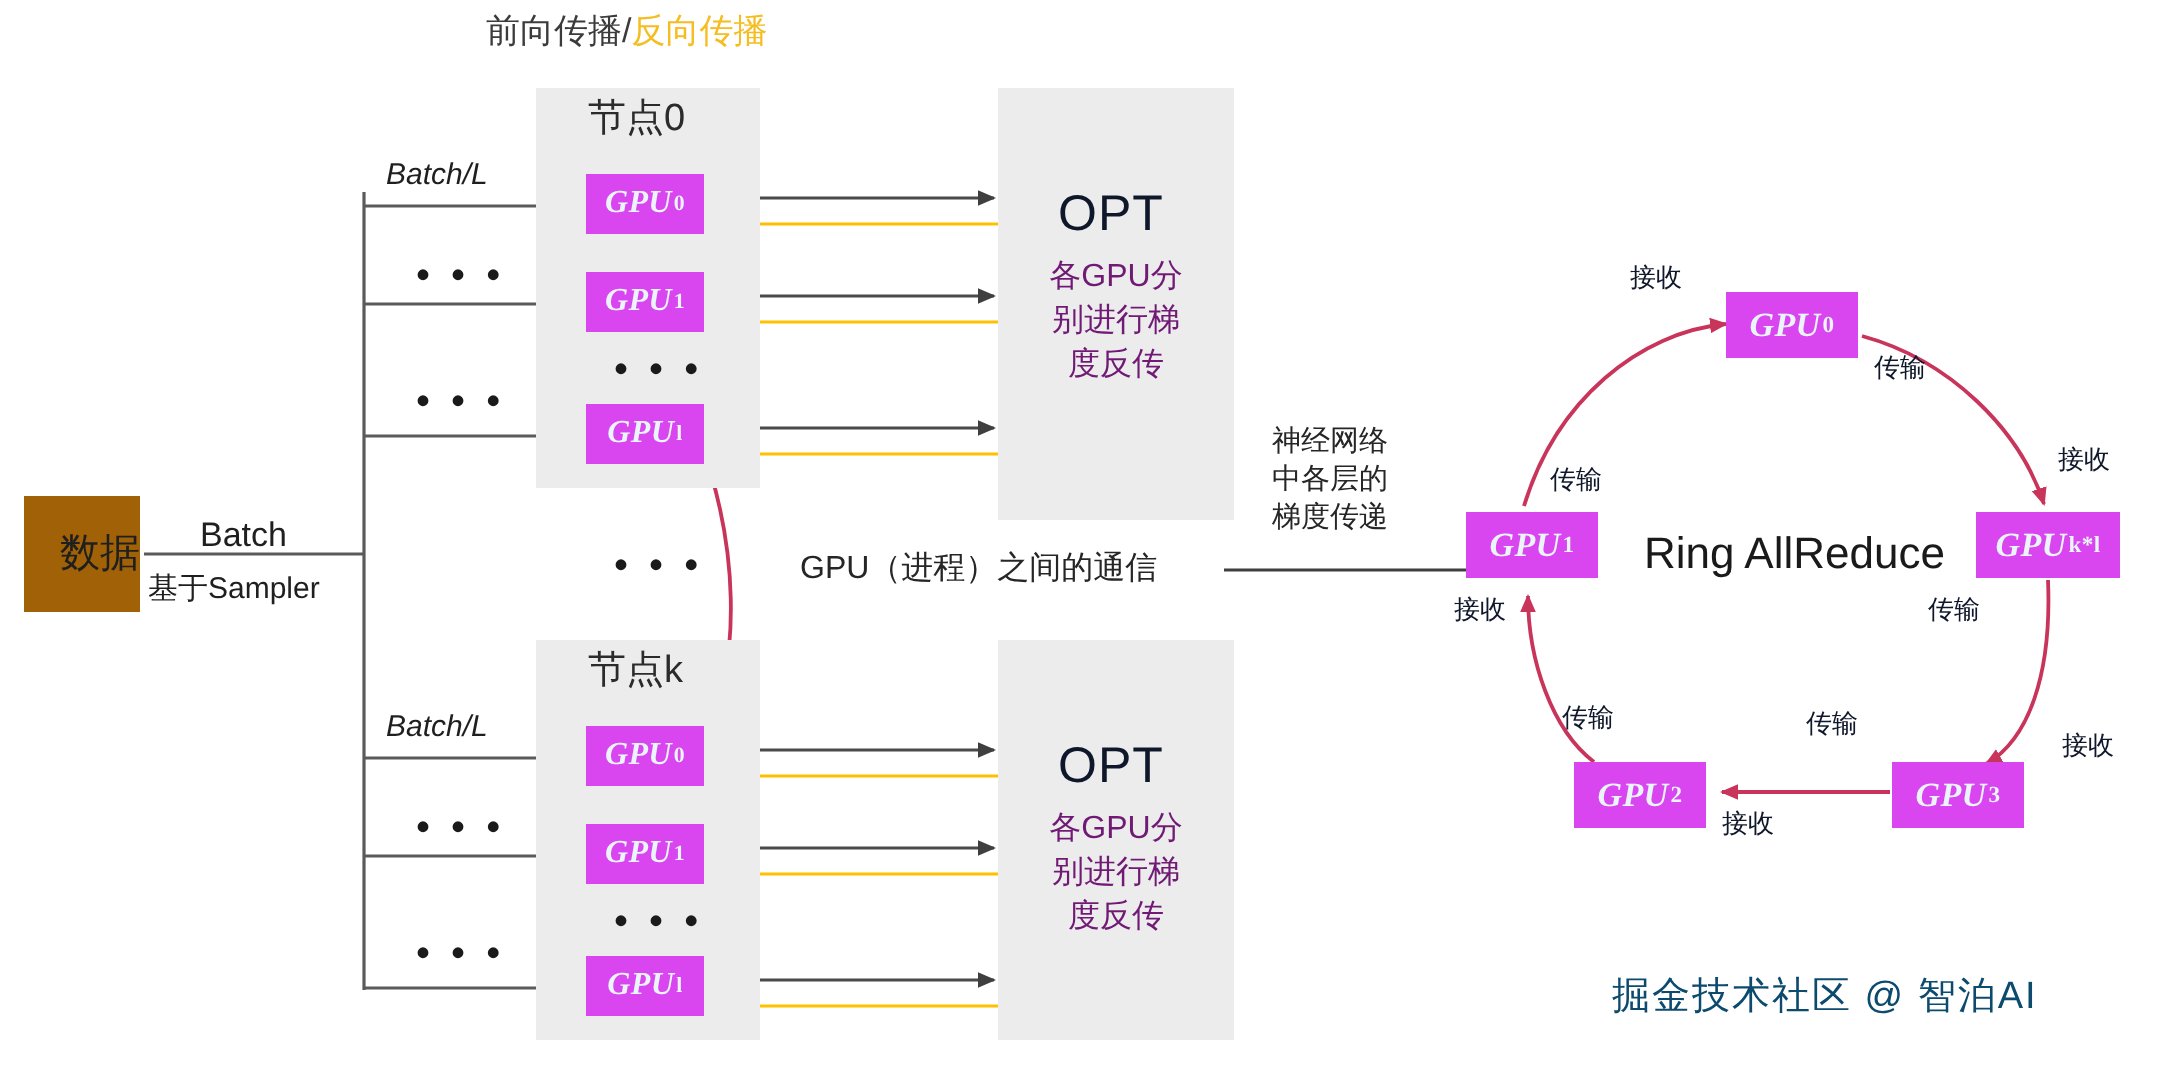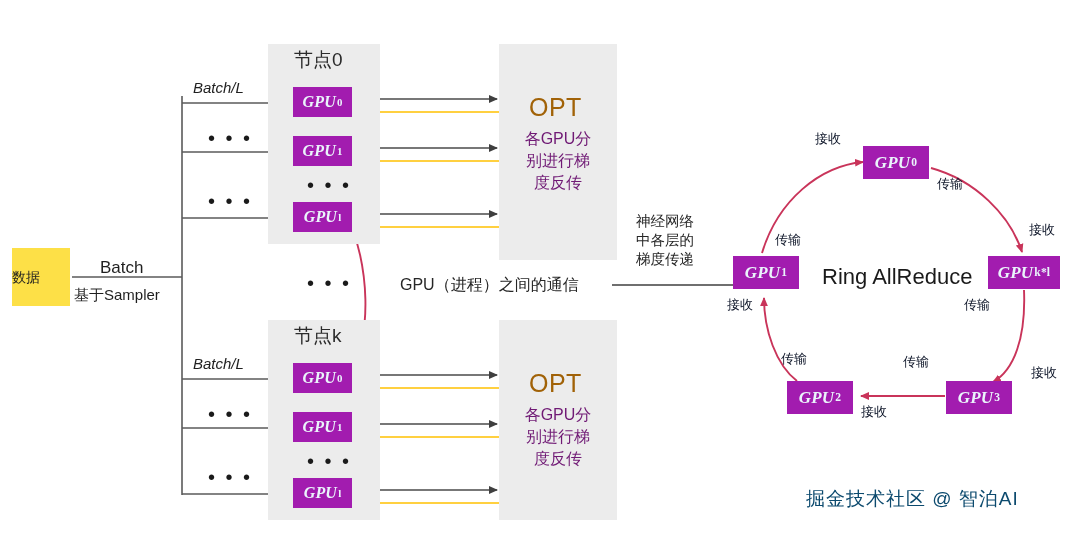--- a/index.html
+++ b/index.html
@@ -11,44 +11,44 @@
   #stage{position:absolute;left:0;top:0;width:1080px;height:534px;}
   #svg-layer{position:absolute;left:0;top:0;width:1080px;height:534px;}
 
   .abs{position:absolute;}
 
   
   .panel{background:#ececec;}
 
   
   .gpu{
-    position:absolute;background:#a21caf;color:#eaf4fb;
+    position:absolute;background:#d946ef;color:#eaf4fb;
     display:flex;align-items:center;justify-content:center;
     font-family:"Liberation Serif","DejaVu Serif",serif;
     font-style:italic;font-weight:700;letter-spacing:.2px;
     box-sizing:border-box;
   }
   .gpu .sub{
     font-size:.68em;vertical-align:-0.28em;font-style:normal;
     font-weight:700;margin-left:1px;
     font-family:"Liberation Serif","DejaVu Serif",serif;
   }
   .gpu.ring{font-size:17px;}
   .gpu.node{font-size:16px;}
 
   
   .lbl{position:absolute;white-space:nowrap;line-height:1.18;}
   .title-cn{font-size:17px;color:#3b3b3b;}
   .title-cn .bwd{color:#f5bd1f;}
   .node-title{font-size:19px;color:#2b2b2b;}
-  .opt-title{font-size:25px;color:#a16207;letter-spacing:.5px;}
+  .opt-title{font-size:25px;color:#0f172a;letter-spacing:.5px;}
   .opt-sub{font-size:16px;color:#701a75;line-height:1.38;text-align:center;}
   .data-box{
-    background:#fde047;display:flex;align-items:center;justify-content:flex-start;
-    font-size:14px;color:#1f1f1f;line-height:1.2;text-align:center;
+    background:#a16207;display:flex;align-items:center;justify-content:flex-end;
+    font-size:20px;color:#1f1f1f;line-height:1.2;text-align:center;
   }
   .batch-top{font-size:17px;color:#1f1f1f;}
   .batch-bot{font-size:15px;color:#1f1f1f;}
   .batchL{font-size:15px;color:#1f1f1f;font-style:italic;}
   .mid-note{font-size:16px;color:#262626;}
   .grad-note{font-size:14.5px;color:#262626;line-height:1.32;}
   .ring-title{font-size:22px;color:#1a1a1a;}
   .ring-lbl{font-size:13px;color:#0f172a;}
   .dots{font-size:20px;color:#1a1a1a;letter-spacing:2.5px;}
   .watermark{
@@ -120,20 +120,23 @@
       <path d="M931,168 C975,180 1010,215 1022,252" marker-end="url(#ah-pink)"></path>
 
       <path d="M1024,290 C1026,338 1014,370 993,382" marker-end="url(#ah-pink)"></path>
 
       <path d="M945,396 L861,396" marker-end="url(#ah-pink)"></path>
 
       <path d="M797,381 C776,365 764,330 764,298" marker-end="url(#ah-pink)"></path>
     </g>
   </svg>
 
+  <div class="lbl title-cn" style="left:243px;top:6px;">
+    <span>前向传播</span><span>/</span><span class="bwd">反向传播</span>
+  </div>
 
   <div class="abs data-box" style="left:12px;top:248px;width:58px;height:58px;">
     <span>数据</span>
   </div>
   <div class="lbl batch-top" style="left:100px;top:258px;">Batch</div>
   <div class="lbl batch-bot" style="left:74px;top:286px;">基于Sampler</div>
 
   <div class="abs panel" style="left:268px;top:44px;width:112px;height:200px;"></div>
   <div class="lbl node-title" style="left:294px;top:49px;">节点0</div>
 

